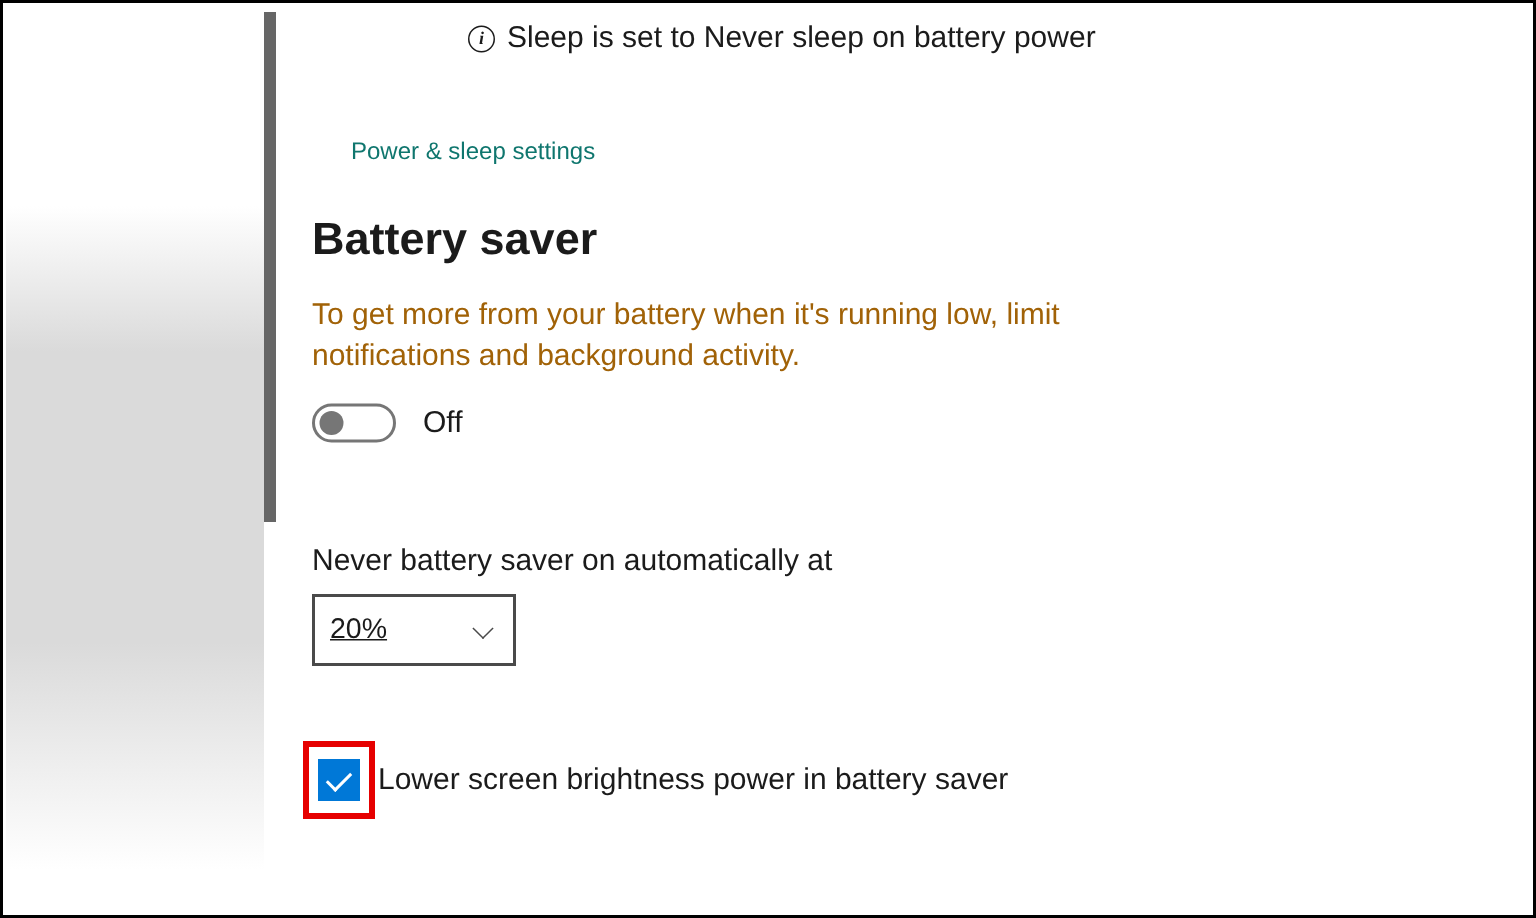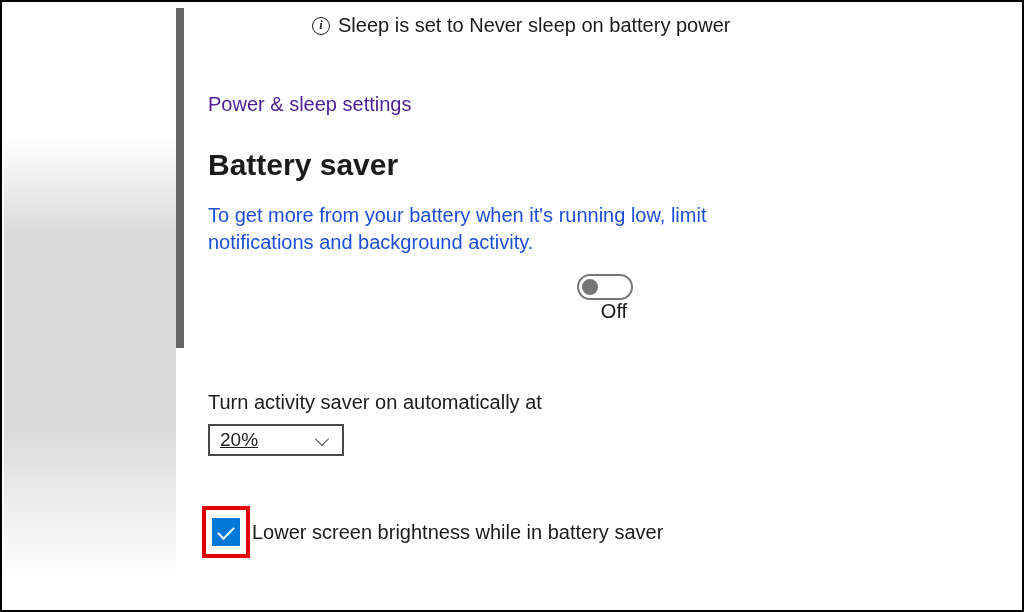--- a/index.html
+++ b/index.html
@@ -50,45 +50,45 @@
       display: inline-flex;
       align-items: center;
       justify-content: center;
       font-size: 12px;
       font-weight: 600;
       margin-right: 8px;
       font-family: Georgia, serif;
       font-style: italic;
     }
     .link {
-      color: #4c1d95;
-      font-size: 20px;
+      color: #0f766e;
+      font-size: 16px;
       margin-top: 56px;
+      margin-left: 26px;
       display: inline-block;
       cursor: pointer;
     }
     .section-title {
       font-size: 30px;
       font-weight: 600;
       color: #1b1b1b;
       margin-top: 32px;
       margin-left: 0;
     }
     .section-desc {
       font-size: 20px;
-      color: #1d4ed8;
+      color: #a16207;
       margin-top: 20px;
       max-width: 580px;
       line-height: 1.35;
     }
     .toggle-row {
       display: flex;
       align-items: center;
       margin-top: 18px;
-      flex-direction: column;
     }
     .toggle {
       width: 56px;
       height: 26px;
       border: 2px solid #767676;
       border-radius: 26px;
       position: relative;
       cursor: pointer;
       background: #ffffff;
     }
@@ -107,21 +107,21 @@
       margin-left: 18px;
     }
     .auto-label {
       font-size: 20px;
       color: #1b1b1b;
       margin-top: 68px;
     }
     .dropdown {
       margin-top: 10px;
       width: 136px;
-      height: 32px;
+      height: 48px;
       border: 2px solid #4a4a4a;
       background: #ffffff;
       display: flex;
       align-items: center;
       justify-content: space-between;
       padding: 0 12px 0 10px;
       cursor: pointer;
       font-size: 19px;
       color: #1b1b1b;
       text-decoration: underline;
@@ -197,29 +197,29 @@
 
   <p class="section-desc">To get more from your battery when it's running low, limit notifications and background activity.</p>
 
   <div class="toggle-row">
     <div class="toggle">
       <div class="toggle-knob"></div>
     </div>
     <span class="toggle-label">Off</span>
   </div>
 
-  <div class="auto-label">Turn activity saver on automatically at</div>
+  <div class="auto-label">Never battery saver on automatically at</div>
 
   <div class="dropdown">
     <span>20%</span>
     <span class="chevron"></span>
   </div>
 
   <div class="checkbox-row">
     <span class="highlight-box">
       <span class="checkbox">
         <span class="checkmark"></span>
       </span>
     </span>
-    <span class="checkbox-label">Lower screen brightness while in battery saver</span>
+    <span class="checkbox-label">Lower screen brightness power in battery saver</span>
   </div>
 
 </div>
 
 </body></html>

